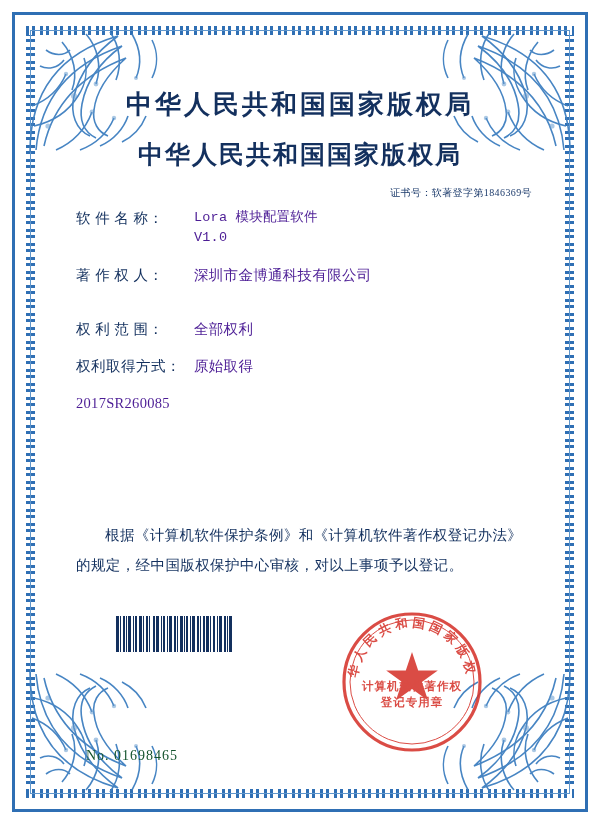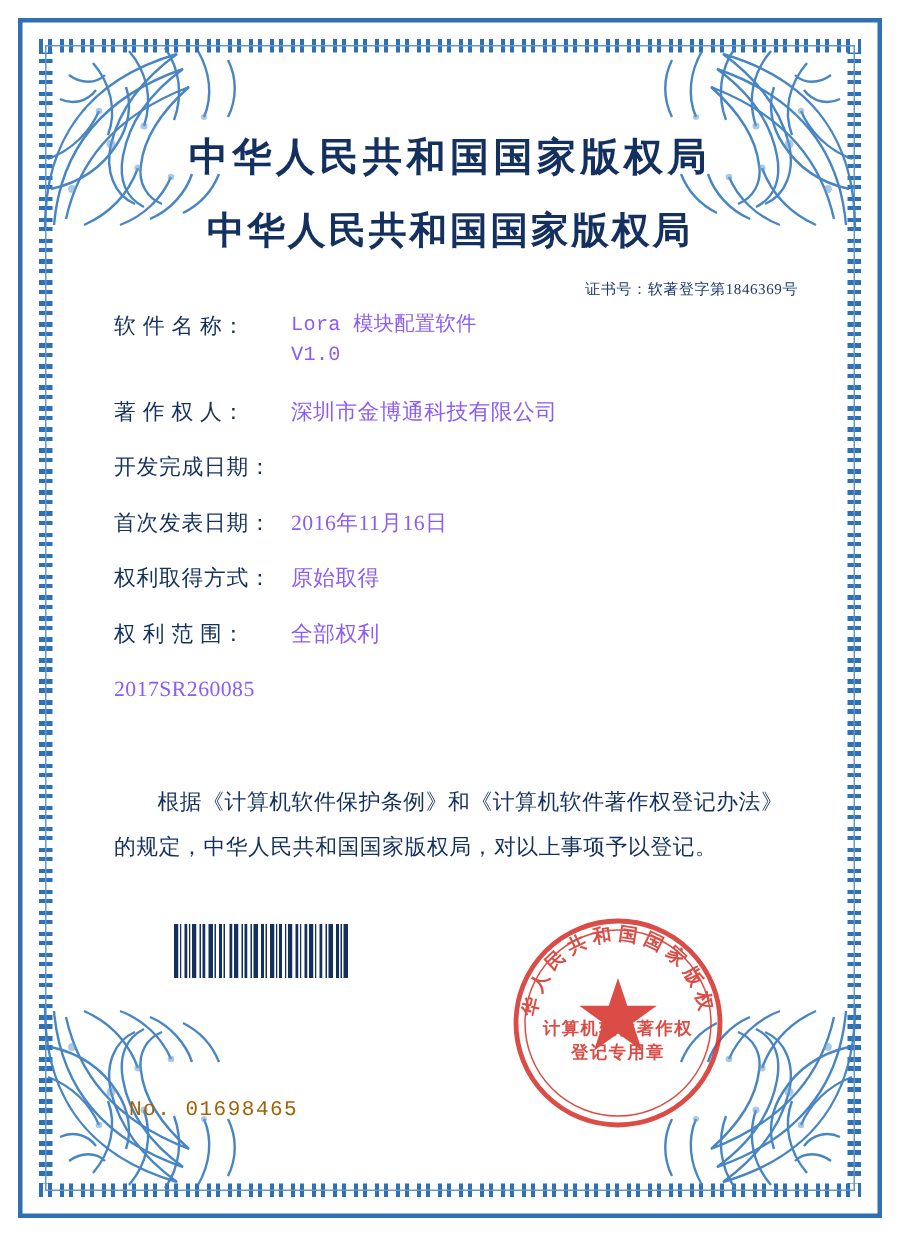--- a/index.html
+++ b/index.html
@@ -112,21 +112,21 @@
     line-height: 20px;
   }
   .field-label {
     width: 118px;
     flex: 0 0 118px;
     letter-spacing: 0.5px;
     color: #13305e;
   }
   .field-value {
     flex: 1;
-    color: #8b5cf6;
+    color: #4c1d95;
     letter-spacing: 0.3px;
     white-space: pre-line;
   }
   .field-value.mono {
     font-family: "Liberation Mono", monospace;
     font-size: 13.5px;
     letter-spacing: 0.2px;
   }
   .spaced { letter-spacing: 0.5px; }
 
@@ -156,24 +156,24 @@
   }
   .barcode i {
     display: block;
     background: #13305e;
     height: 100%;
   }
 
   .serial {
     position: absolute;
     left: 86px;
-    top: 732px;
+    top: 748px;
     font-size: 14px;
-    color: #a16207;
-    font-family: Liberation Mono, monospace;
+    color: #14532d;
+    font-family: Liberation Serif, serif;
     letter-spacing: 1px;
   }
 
   .issue-date {
     position: absolute;
     left: 362px;
     top: 711px;
     font-size: 14.5px;
     color: #13305e;
     letter-spacing: 0.5px;
@@ -356,46 +356,41 @@
       <div class="field-value mono">Lora 模块配置软件
 V1.0</div>
     </div>
 
     <div class="field-row">
       <div class="field-label spaced">著 作 权 人：</div>
       <div class="field-value">深圳市金博通科技有限公司</div>
     </div>
 
     <div class="field-row">
-      <div class="field-label spaced">开发完成日期：</div>
-    </div>
-
-    <div class="field-row">
-      <div class="field-label spaced">首次发表日期：</div>
-      <div class="field-value">2016年11月16日</div>
+    </div>
+
+
+    <div class="field-row">
+      <div class="field-label spaced">权 利 范 围：</div>
+      <div class="field-value">全部权利</div>
     </div>
 
     <div class="field-row">
       <div class="field-label spaced">权利取得方式：</div>
       <div class="field-value">原始取得</div>
     </div>
 
     <div class="field-row">
-      <div class="field-label spaced">权 利 范 围：</div>
-      <div class="field-value">全部权利</div>
-    </div>
-
-    <div class="field-row">
       <div class="field-value">2017SR260085</div>
     </div>
 
   </div>
 
   <div class="body-text">
-    <span>根据《计算机软件保护条例》和《计算机软件著作权登记办法》的</span><span>规定，中华人民共和国国家版权局，对以上事项予以登记。</span>
+    <span>根据《计算机软件保护条例》和《计算机软件著作权登记办法》的</span><span>规定，经中国版权保护中心审核，对以上事项予以登记。</span>
   </div>
 
   <div class="barcode">
     <i style="width:3px"></i>
       <i style="width:1px;background:#fff"></i>
     <i style="width:1px"></i>
       <i style="width:2px;background:#fff"></i>
     <i style="width:2px"></i>
       <i style="width:1px;background:#fff"></i>
     <i style="width:1px"></i>

